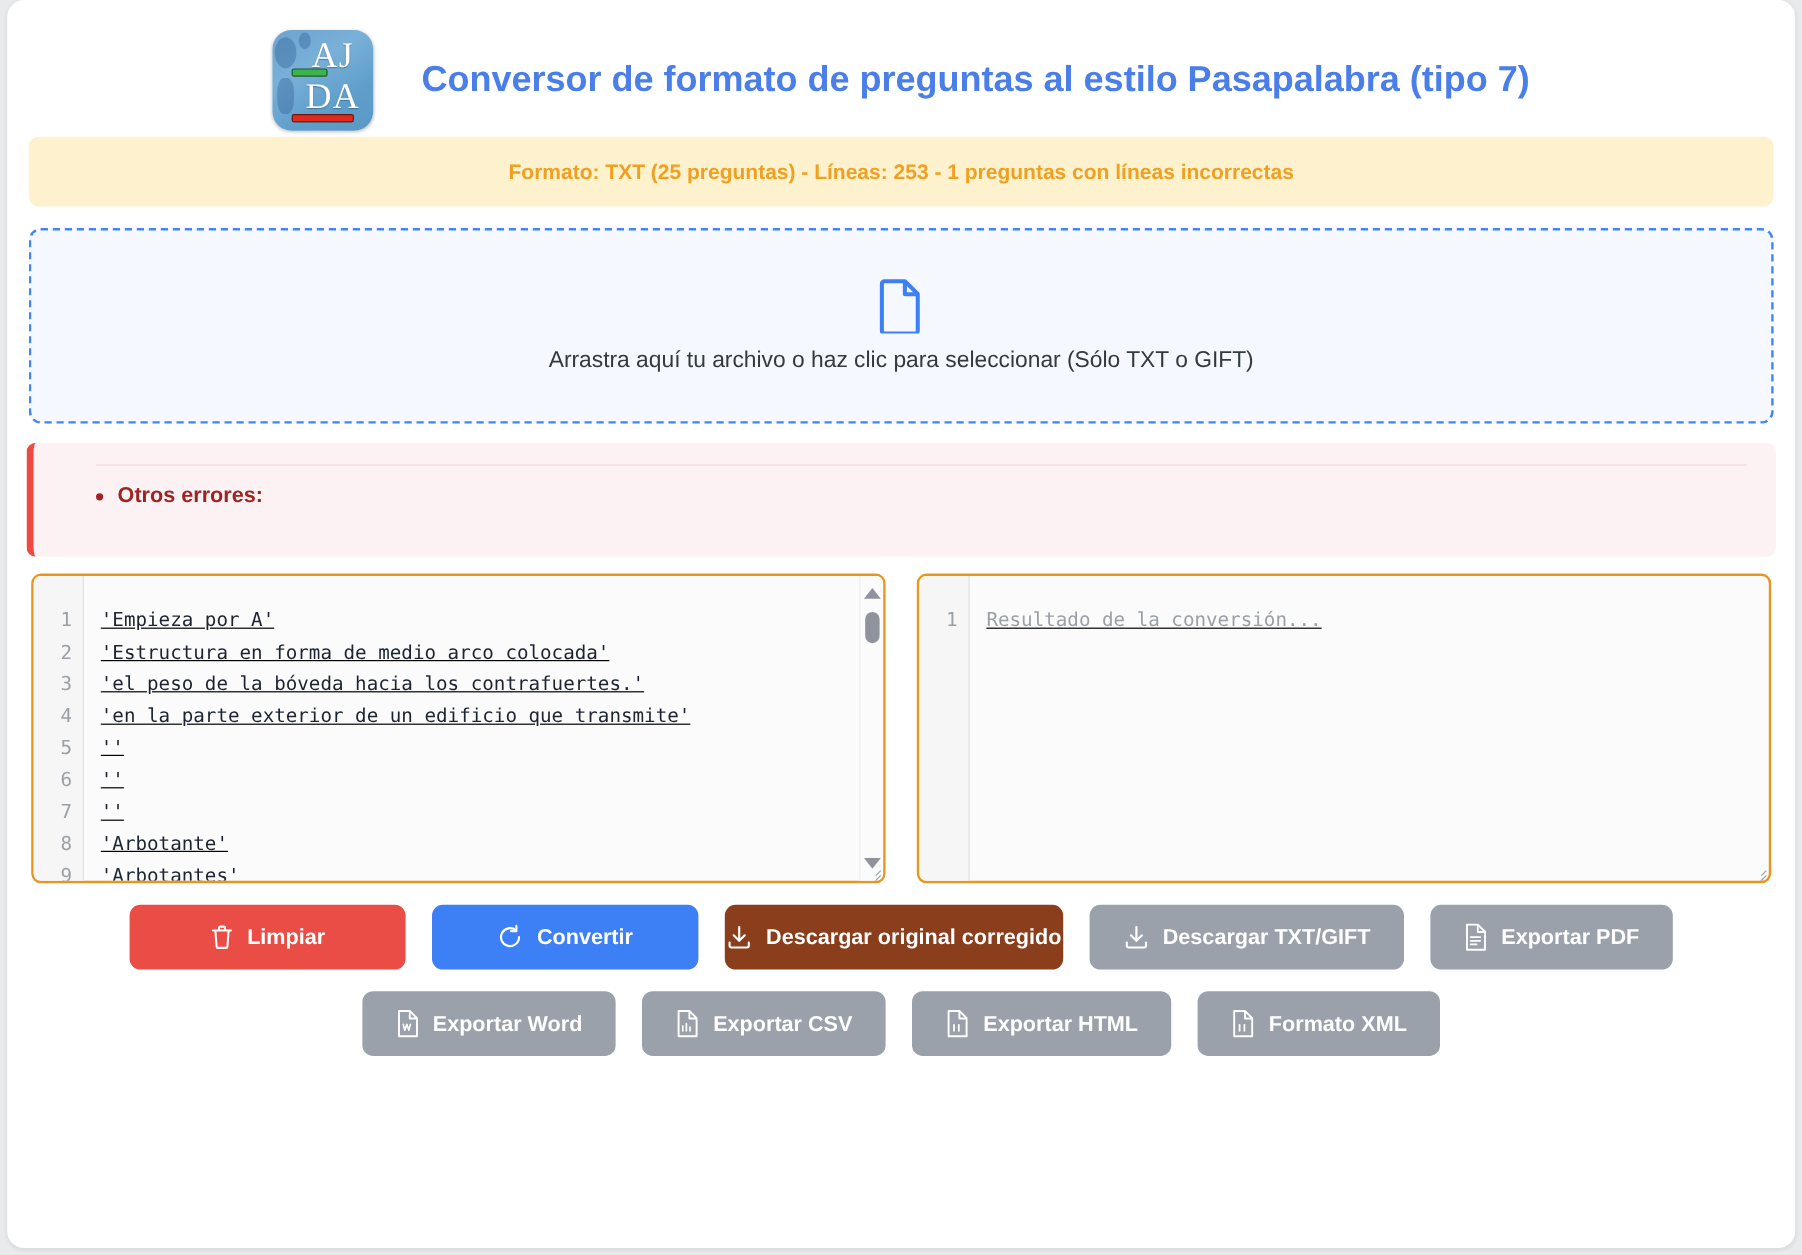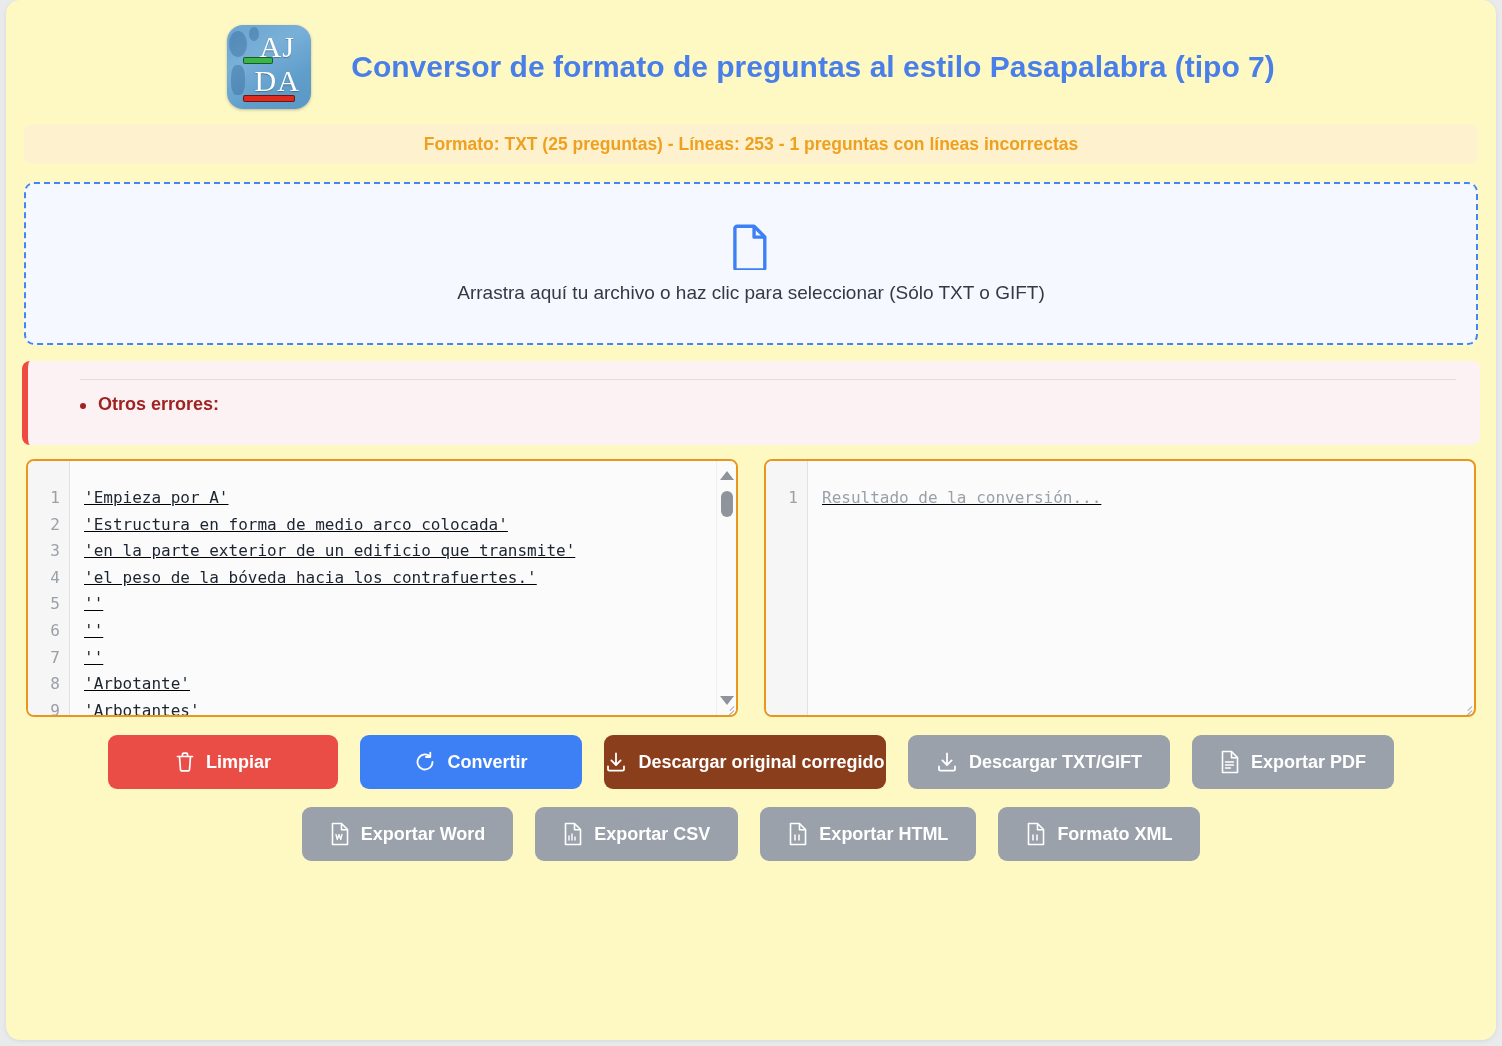--- a/index.html
+++ b/index.html
@@ -12,21 +12,21 @@
   }
   #page {
     position: relative;
     width: 1502px; height: 1046px;
     background: #e8eaec;
   }
   .card {
     position: absolute;
     left: 6px; top: 0px;
     width: 1490px; height: 1040px;
-    background: #fef9c3;
+    background: #ffffff;
     border-radius: 14px;
     box-shadow: 0 1px 4px rgba(0,0,0,0.08);
     overflow: hidden;
   }
 
   
   .header {
     display: flex;
     align-items: center;
     justify-content: center;
@@ -73,22 +73,22 @@
   .logo .bar-red { left: 16px; top: 70px; width: 52px; background: #e02a1d; }
   .title {
     font-size: 30px;
     font-weight: bold;
     color: #4a7ee8;
     white-space: nowrap;
   }
 
   
   .banner {
-    margin: 12px 18px;
-    height: 40px;
+    margin: 2px 18px;
+    height: 58px;
     background: #fdf2cd;
     border-radius: 8px;
     display: flex;
     align-items: center;
     justify-content: center;
   }
   .banner span {
     color: #f0a020;
     font-weight: bold;
     font-size: 17.5px;
@@ -136,21 +136,21 @@
   .err-group {
     list-style: none;
     margin: 0; padding: 0 0 0 26px;
   }
   .err-group > li {
     position: relative;
     color: #a02323;
     font-weight: bold;
     font-size: 18px;
     padding-left: 18px;
-    margin-bottom: 8px;
+    margin-bottom: 19px;
   }
   .err-group > li::before {
     content: "";
     position: absolute;
     left: 0; top: 9px;
     width: 6px; height: 6px;
     border-radius: 50%;
     background: #a02323;
   }
   .err-sub {
@@ -344,22 +344,22 @@
           <div>4</div>
           <div>5</div>
           <div>6</div>
           <div>7</div>
           <div>8</div>
           <div>9</div>
         </div>
         <div class="code">
           <div>'Empieza por A'</div>
           <div>'Estructura en forma de medio arco colocada'</div>
+          <div>'el peso de la bóveda hacia los contrafuertes.'</div>
           <div>'en la parte exterior de un edificio que transmite'</div>
-          <div>'el peso de la bóveda hacia los contrafuertes.'</div>
           <div>''</div>
           <div>''</div>
           <div>''</div>
           <div>'Arbotante'</div>
           <div>'Arbotantes'</div>
         </div>
         <div class="scrollbar">
           <span class="scroll-arrow scroll-up"></span>
           <span class="scroll-thumb"></span>
           <span class="scroll-arrow scroll-down"></span>

